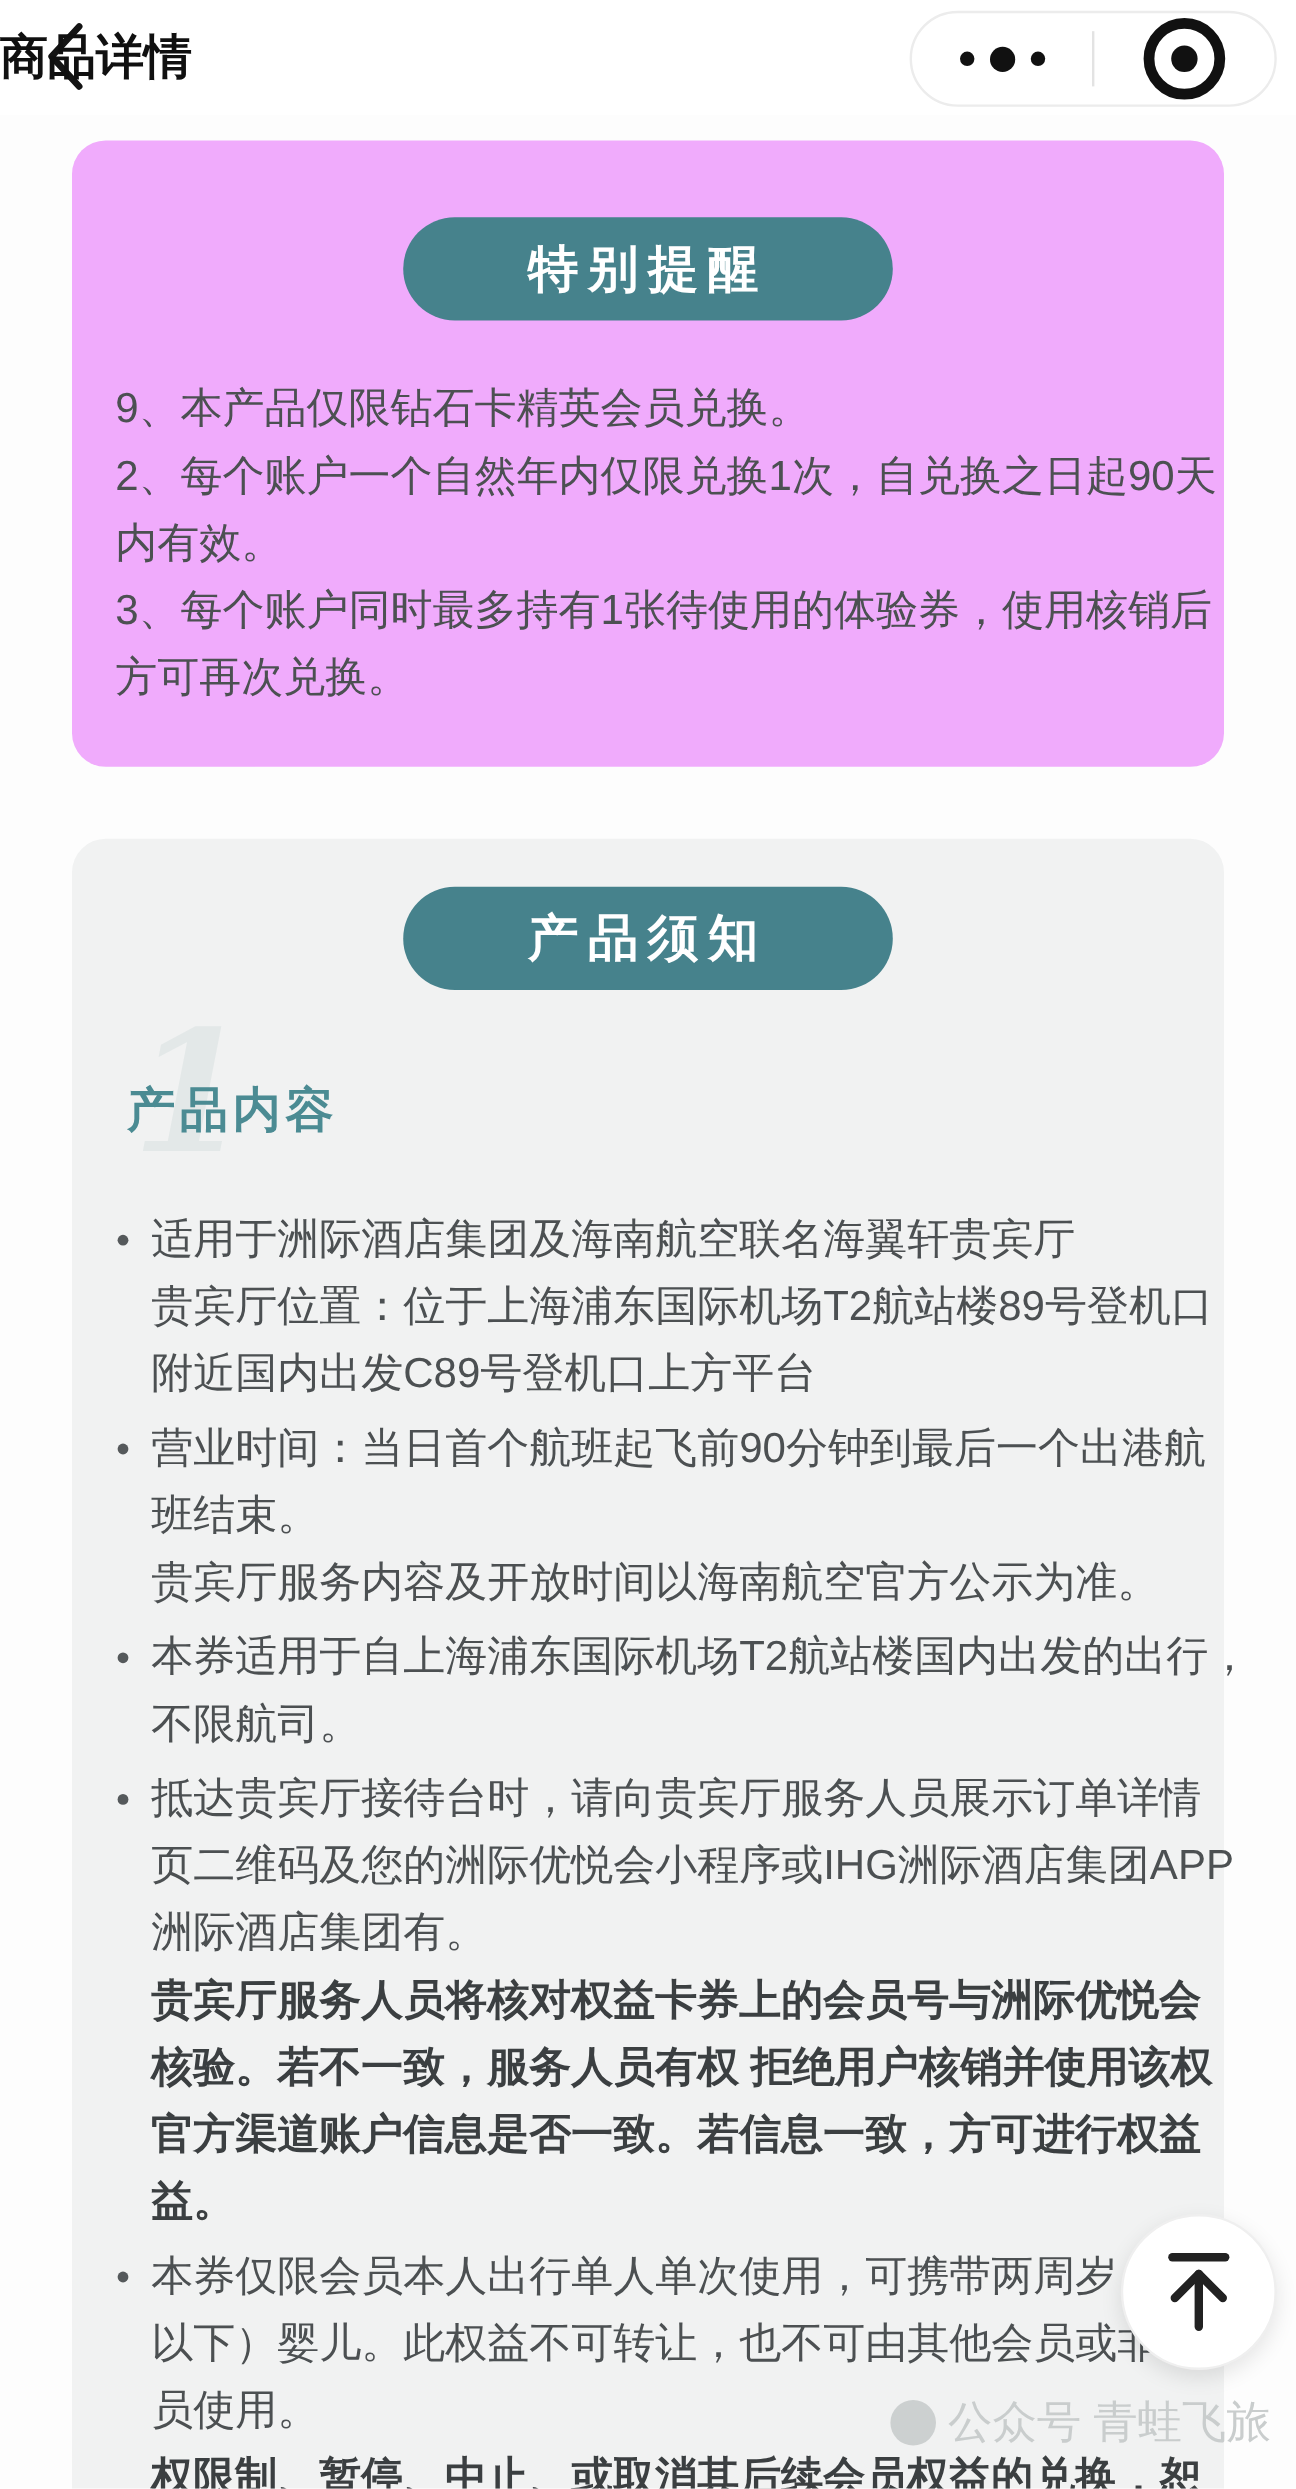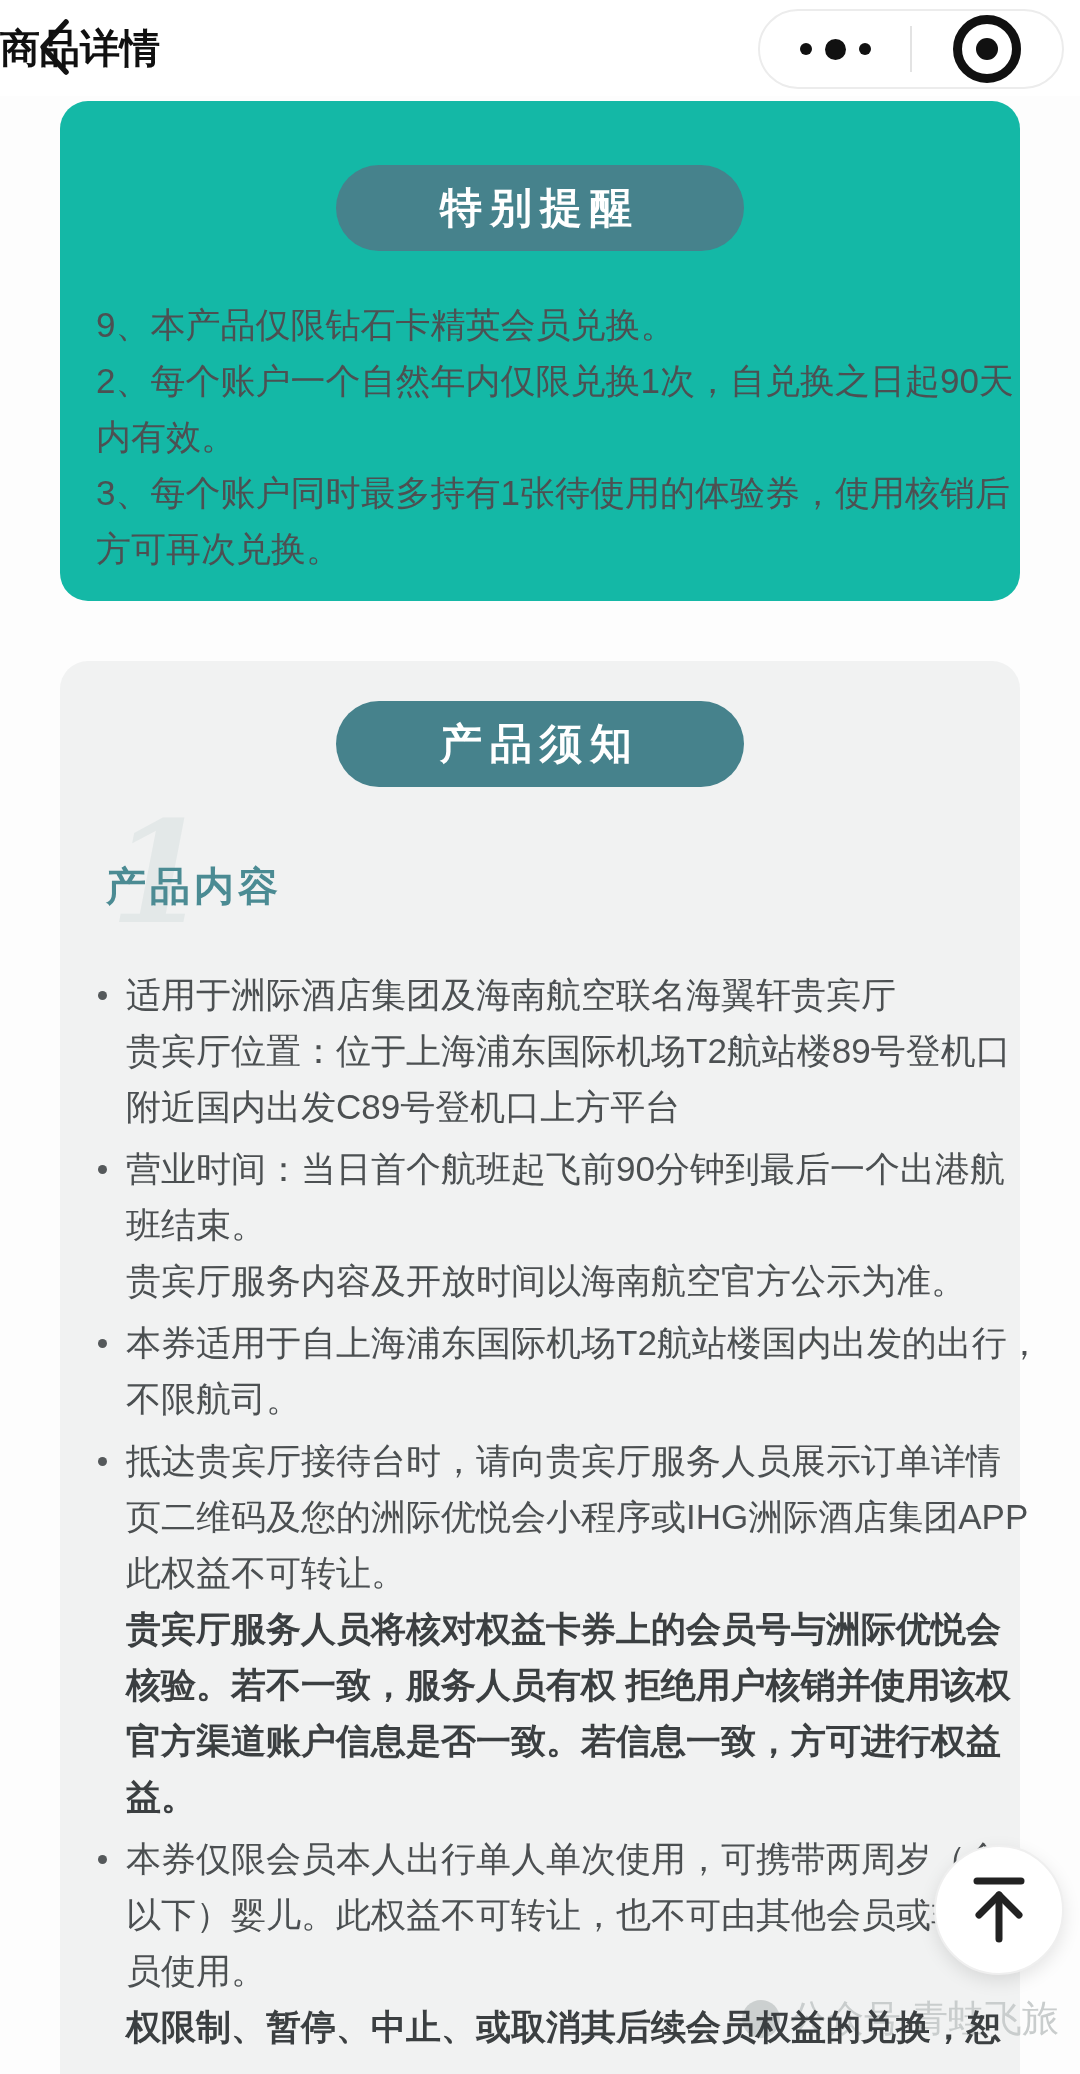--- a/index.html
+++ b/index.html
@@ -20,21 +20,21 @@
   .capsule-half{flex:1;height:100%;display:flex;align-items:center;justify-content:center;cursor:pointer;background:none;border:none;padding:0;}
   .dots{display:flex;align-items:center;gap:13px;}
   .dots i{display:block;background:#111;border-radius:50%;}
   .dots i.sm{width:12px;height:12px;}
   .dots i.lg{width:21px;height:21px;}
   .capsule-divider{width:2px;height:46px;background:#e3e3e3;}
   .ring{width:50px;height:50px;border:9px solid #111;border-radius:50%;position:relative;box-sizing:content-box;}
   .ring::after{content:"";position:absolute;left:50%;top:50%;width:22px;height:22px;margin:-11px 0 0 -11px;background:#111;border-radius:50%;}
   
   .card{margin:0 60px;border-radius:28px;box-sizing:border-box;}
-  .card.reminder{margin-top:5px;background:#14b8a6;padding:64px 36px 24px 36px;}
+  .card.reminder{margin-top:21px;background:#f0abfc;padding:64px 36px 46px 36px;}
   .card.notice{margin-top:60px;background:#f1f2f2;padding:40px 36px 140px 36px;position:relative;}
   .pill{
     width:max-content;margin:0 auto;padding:0 104px;height:86px;line-height:86px;
     background:#46828c;color:#ffffff;border-radius:43px;
     font-size:42px;font-weight:700;letter-spacing:8px;text-align:center;
   }
   
   .reminder-items{margin-top:46px;color:#4c5052;font-size:35px;}
   .reminder-items .t-line{line-height:56px;white-space:nowrap;}
   .r-item{margin:0;}
@@ -131,21 +131,21 @@
           <div class="t-line">班结束。</div>
           <div class="t-line">贵宾厅服务内容及开放时间以海南航空官方公示为准。</div>
         </li>
         <li>
           <div class="t-line">本券适用于自上海浦东国际机场T2航站楼国内出发的出行，</div>
           <div class="t-line">不限航司。</div>
         </li>
         <li>
           <div class="t-line">抵达贵宾厅接待台时，请向贵宾厅服务人员展示订单详情</div>
           <div class="t-line">页二维码及您的洲际优悦会小程序或IHG洲际酒店集团APP</div>
-          <div class="t-line">此权益不可转让。</div>
+          <div class="t-line">洲际酒店集团有。</div>
           <div class="t-line bold">贵宾厅服务人员将核对权益卡券上的会员号与洲际优悦会</div>
           <div class="t-line bold">核验。若不一致，服务人员有权 拒绝用户核销并使用该权</div>
           <div class="t-line bold">官方渠道账户信息是否一致。若信息一致，方可进行权益</div>
           <div class="t-line bold">益。</div>
         </li>
         <li>
           <div class="t-line">本券仅限会员本人出行单人单次使用，可携带两周岁（含</div>
           <div class="t-line">以下）婴儿。此权益不可转让，也不可由其他会员或非会</div>
           <div class="t-line">员使用。</div>
           <div class="t-line bold">权限制、暂停、中止、或取消其后续会员权益的兑换，恕</div>

